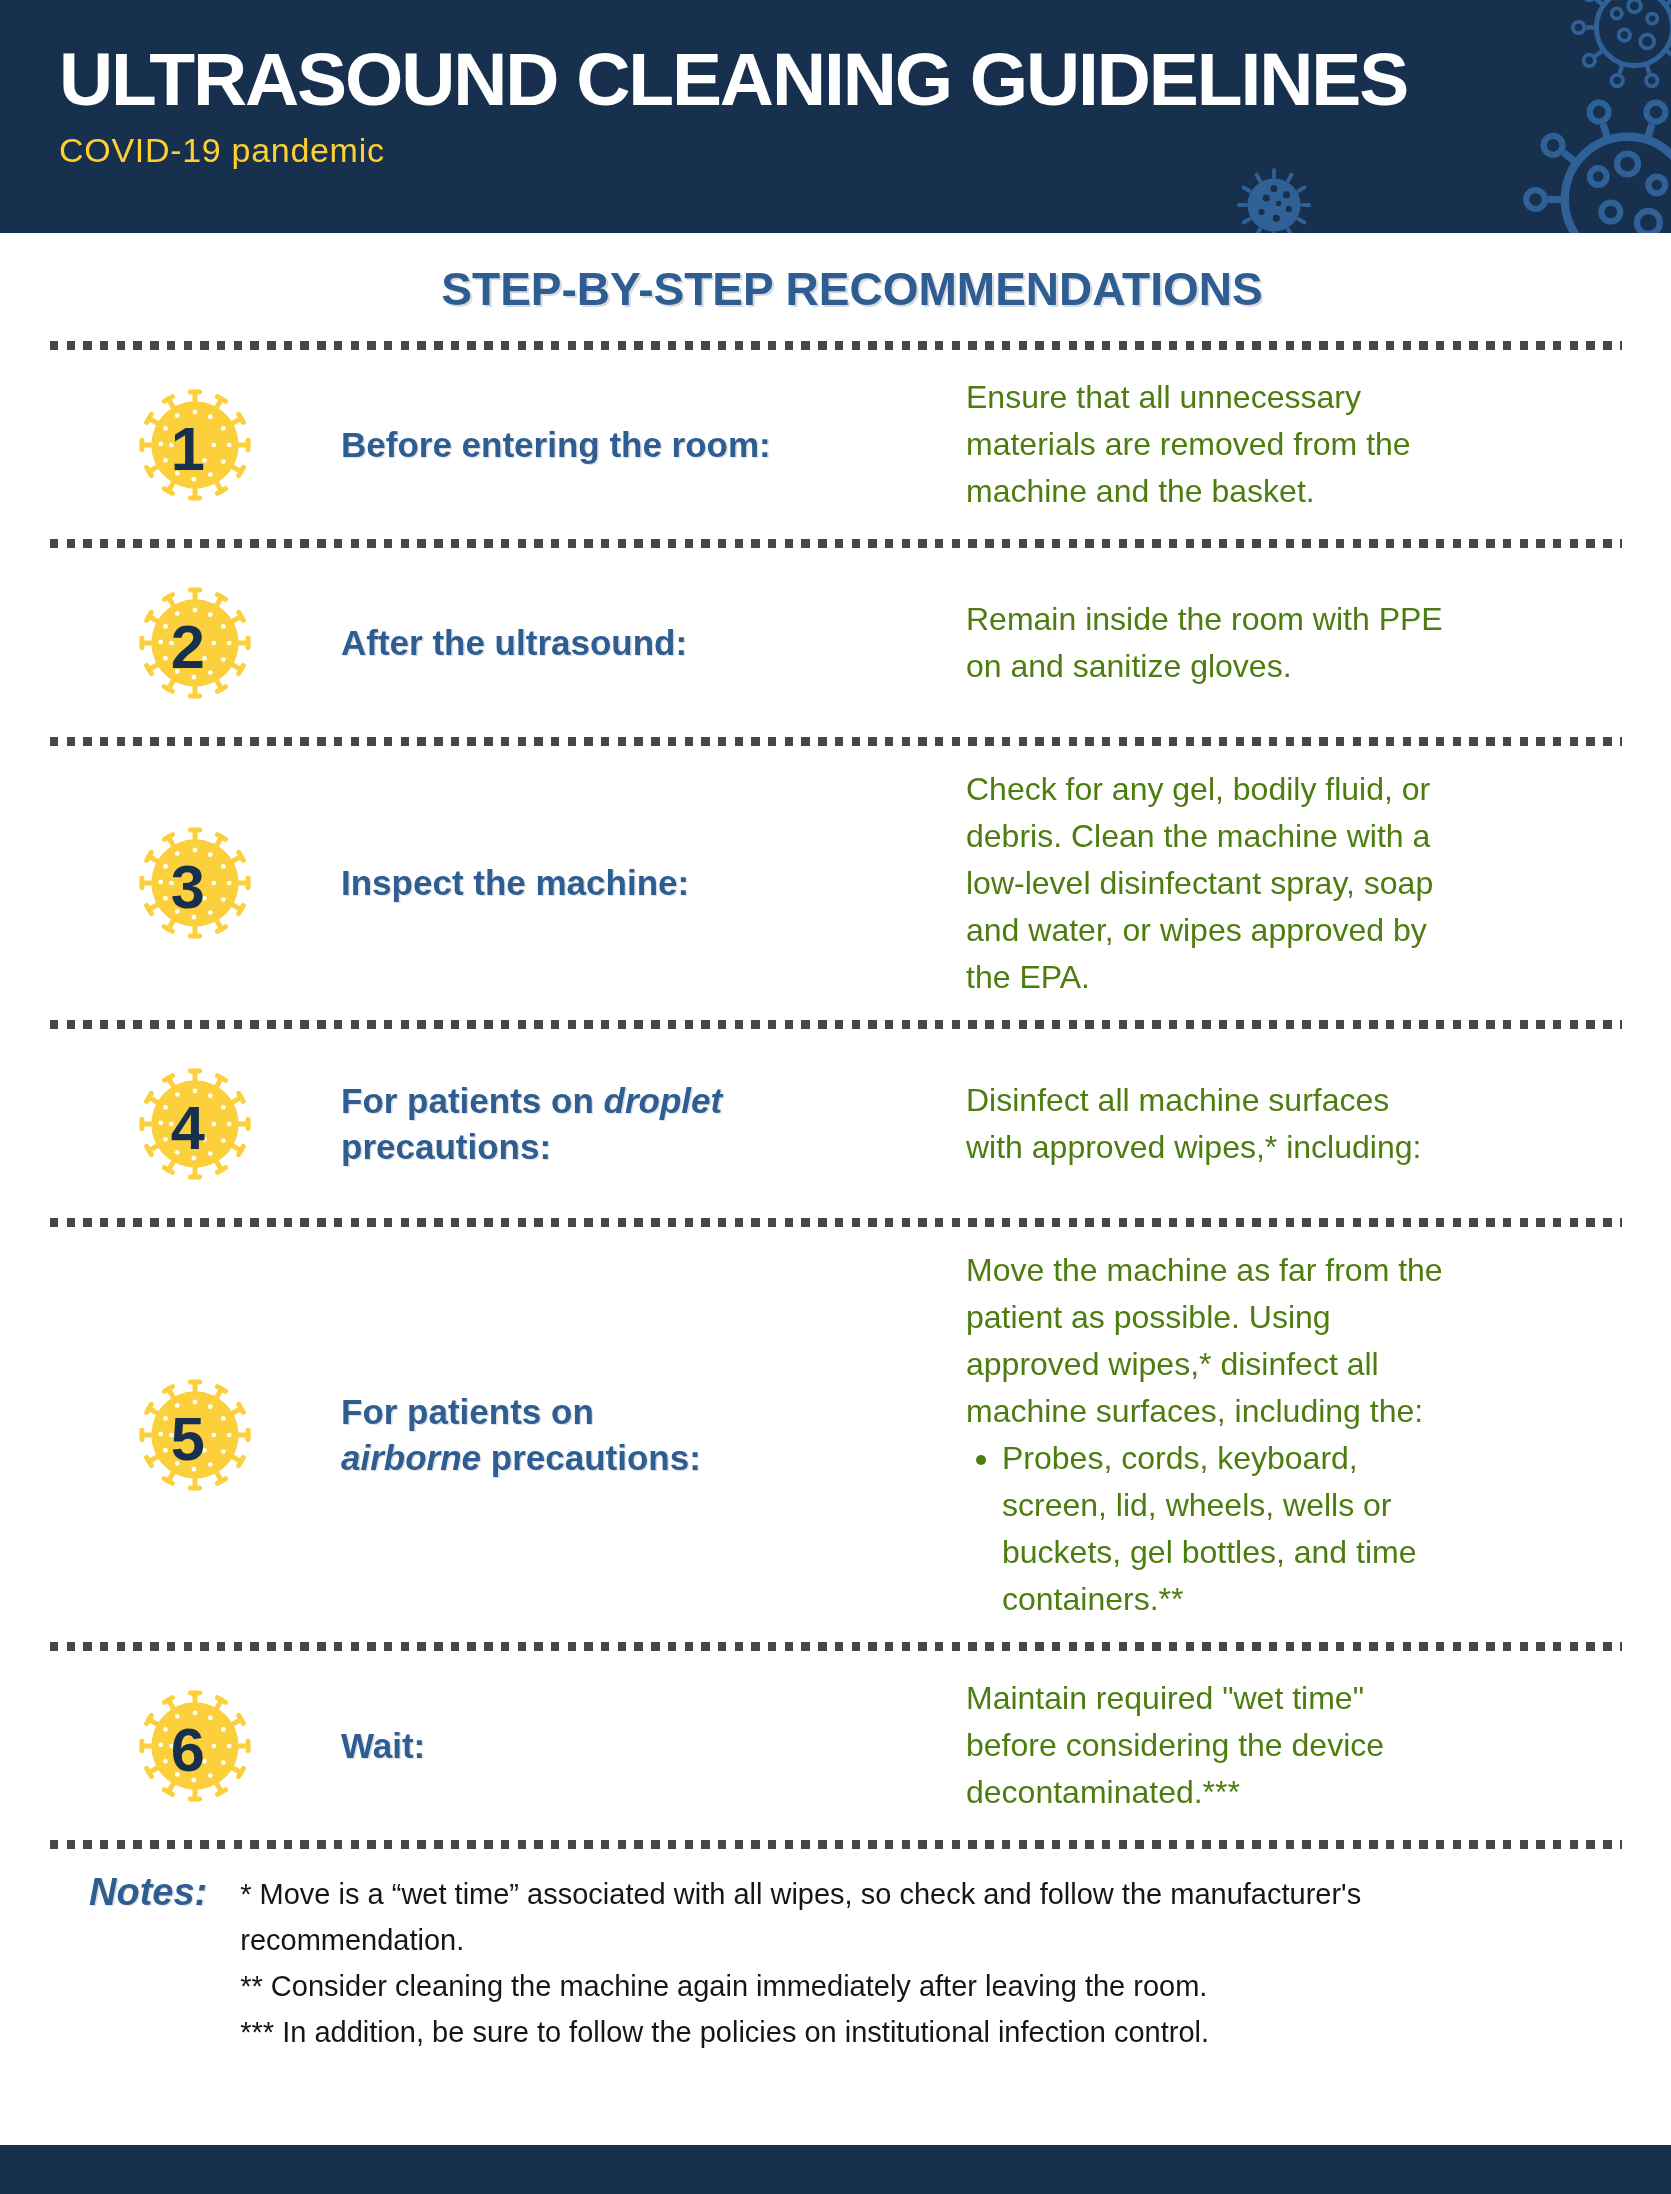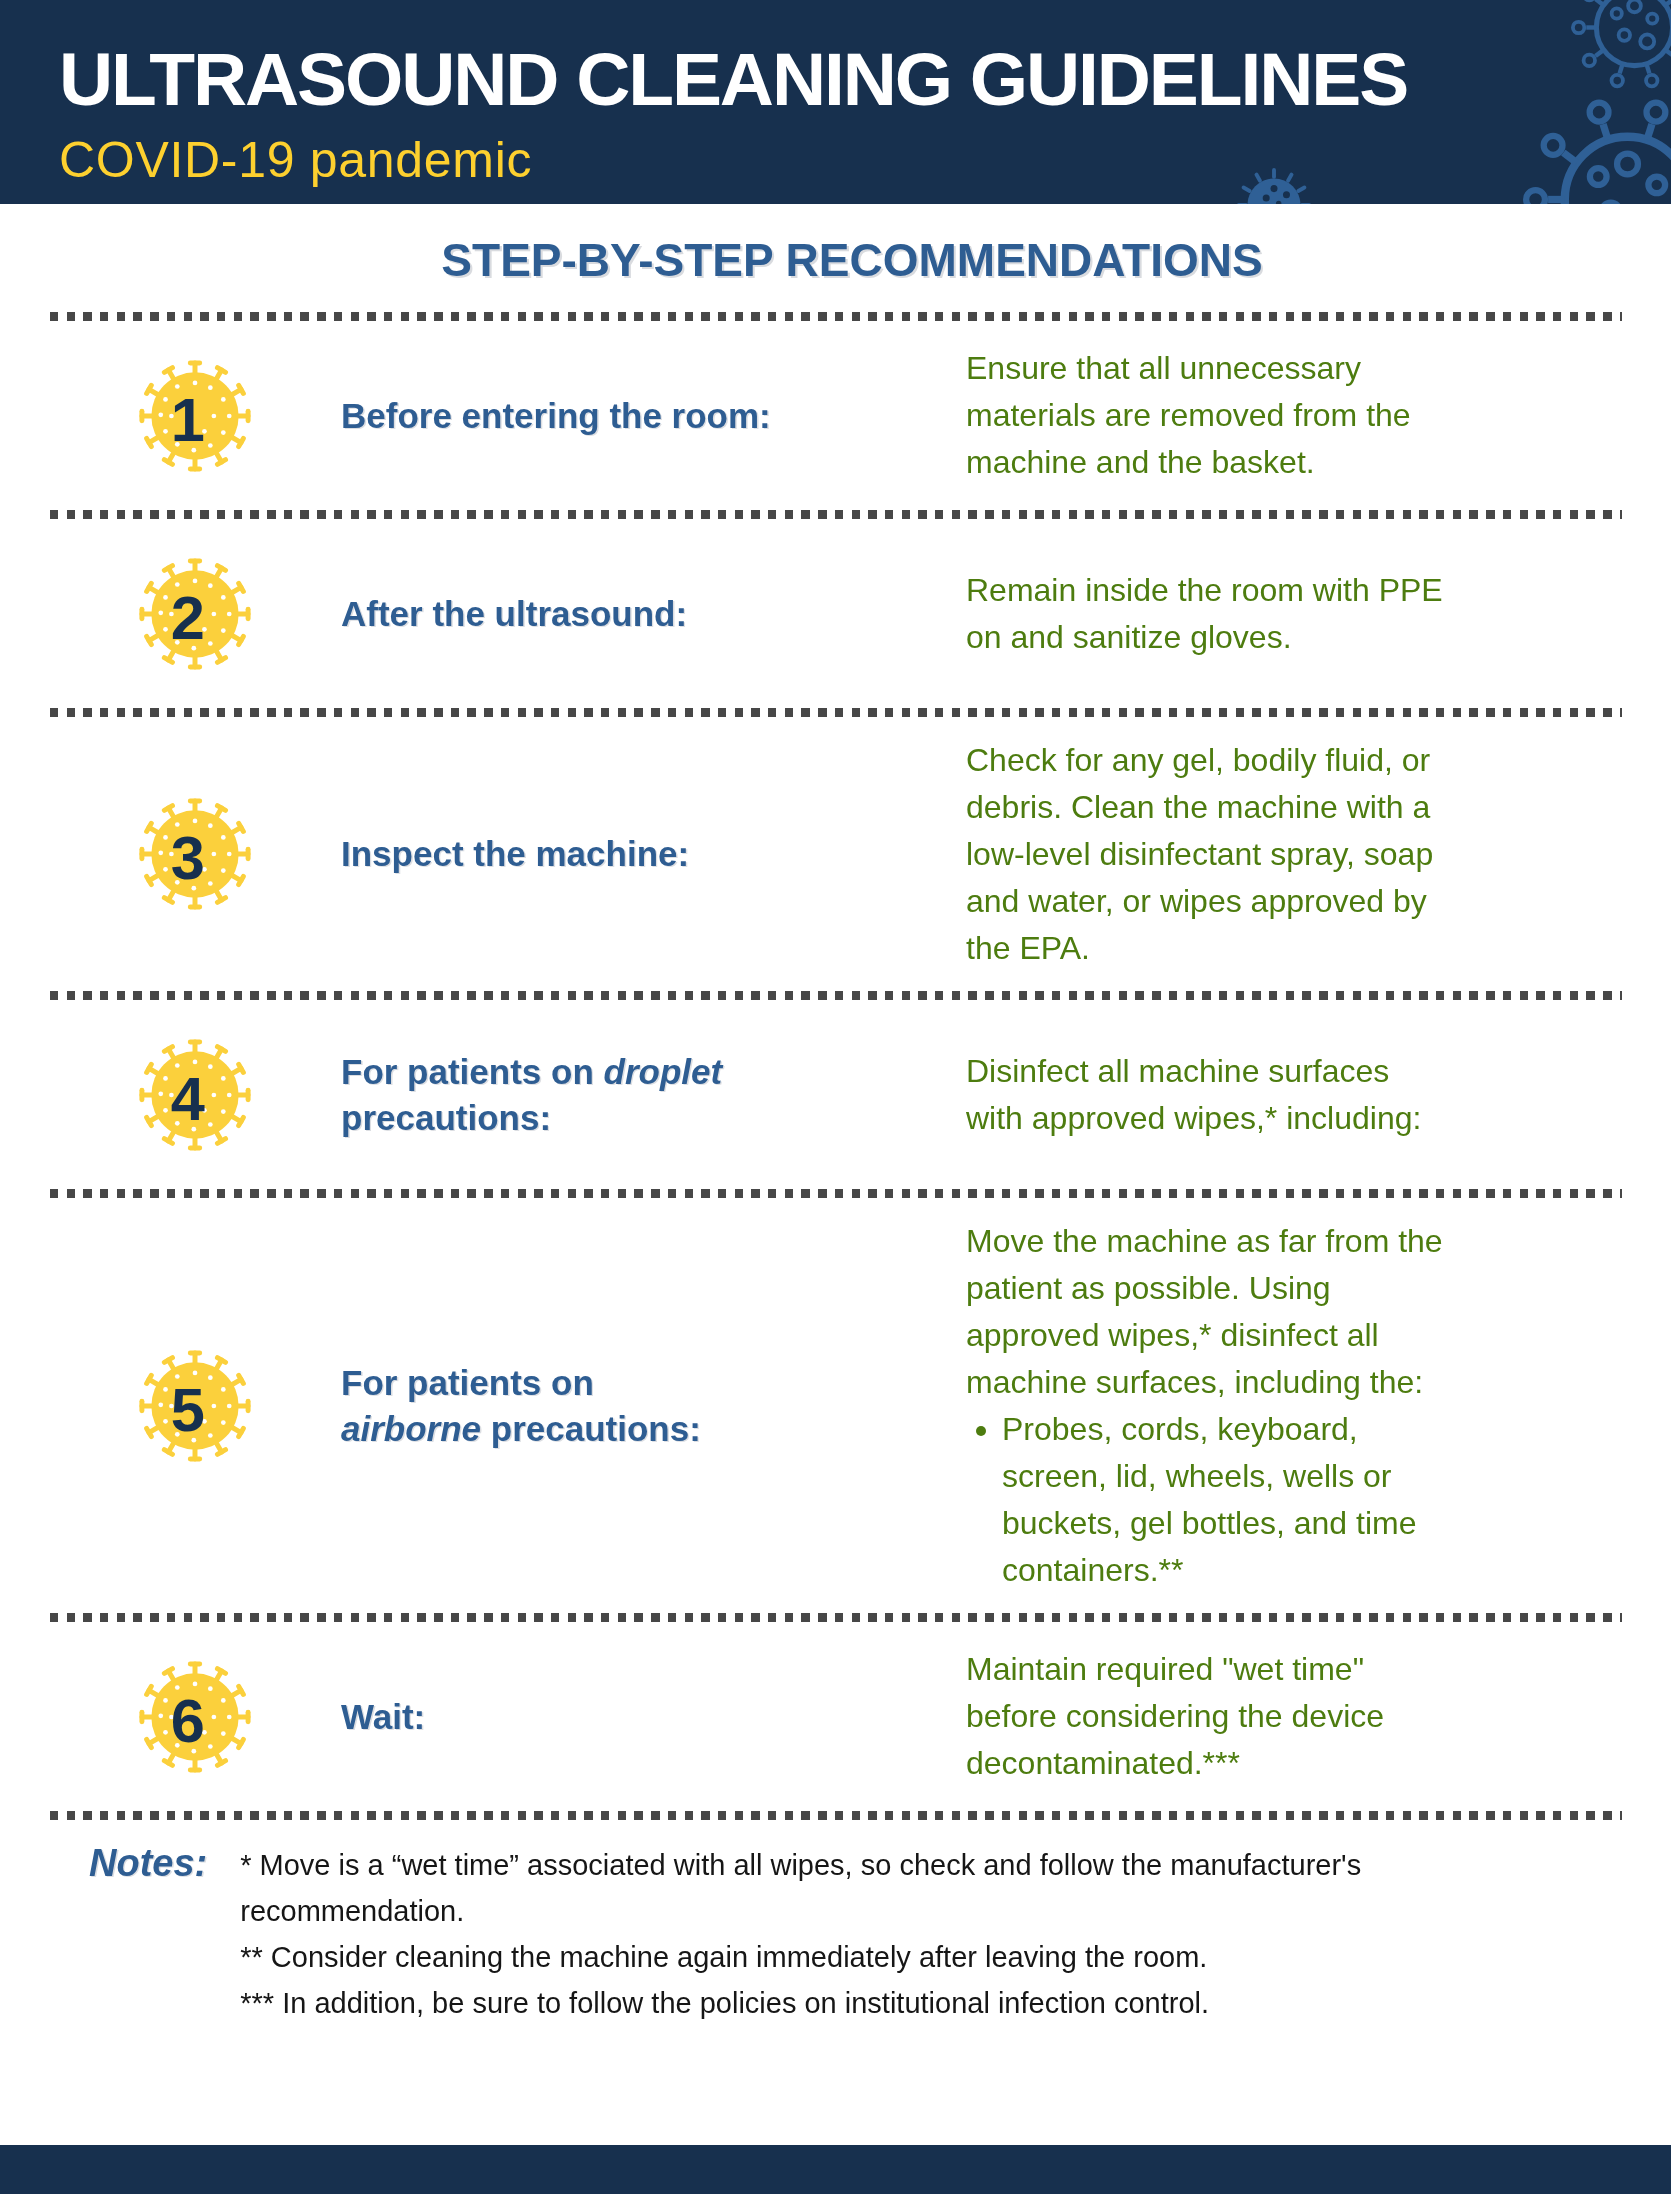--- a/index.html
+++ b/index.html
@@ -7,29 +7,29 @@
   }
   *{box-sizing:border-box;}
   html,body{margin:0;padding:0;background:#fff;}
   body{
     width:1672px;height:2194px;
     font-family:"Liberation Sans",sans-serif;
     display:flex;flex-direction:column;position:relative;
   }
   
   .hero{
-    position:relative;height:204px;background:var(--navy);
+    position:relative;height:233px;background:var(--navy);
     overflow:hidden;padding:0 0 0 59px;flex:none;
   }
   .hero h1{
     margin:0;padding-top:42px;font-size:75px;font-weight:800;color:#ffffff;
     letter-spacing:-2.1px;line-height:1;white-space:nowrap;position:relative;z-index:2;
   }
   .hero-sub{
-    font-size:50px;color:var(--yellow);margin-top:14px;font-weight:500;
+    font-size:34px;color:var(--yellow);margin-top:14px;font-weight:500;
     letter-spacing:0.7px;position:relative;z-index:2;
   }
   .hero-virus{position:absolute;color:#2f6096;z-index:1;}
   .hv-filled{left:1235px;top:166px;width:78px;height:78px;}
   .hv-top{left:1571px;top:-36px;width:127px;height:127px;}
   .hv-big{left:1523px;top:95px;width:209px;height:209px;}
   
   main{flex:1 1 auto;}
   .section-title{
     margin:29px 0 25px;text-align:center;font-size:46px;font-weight:800;

